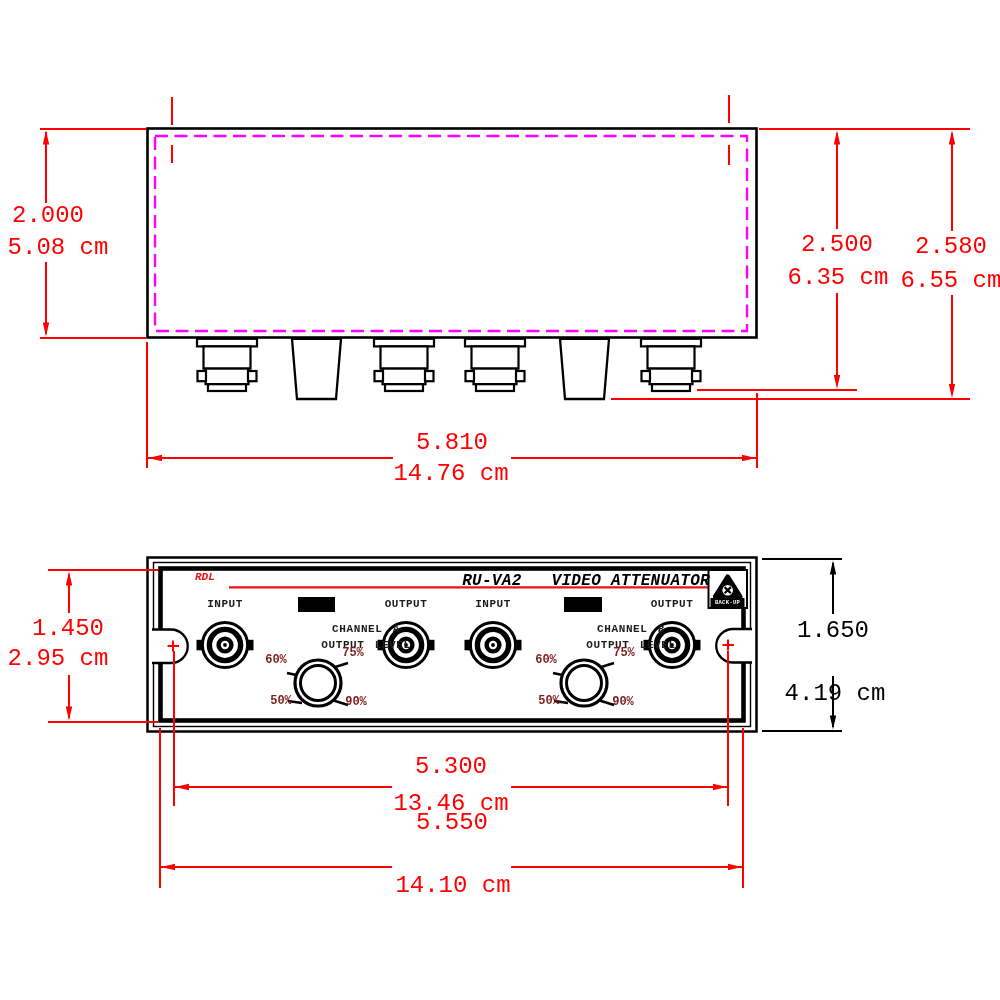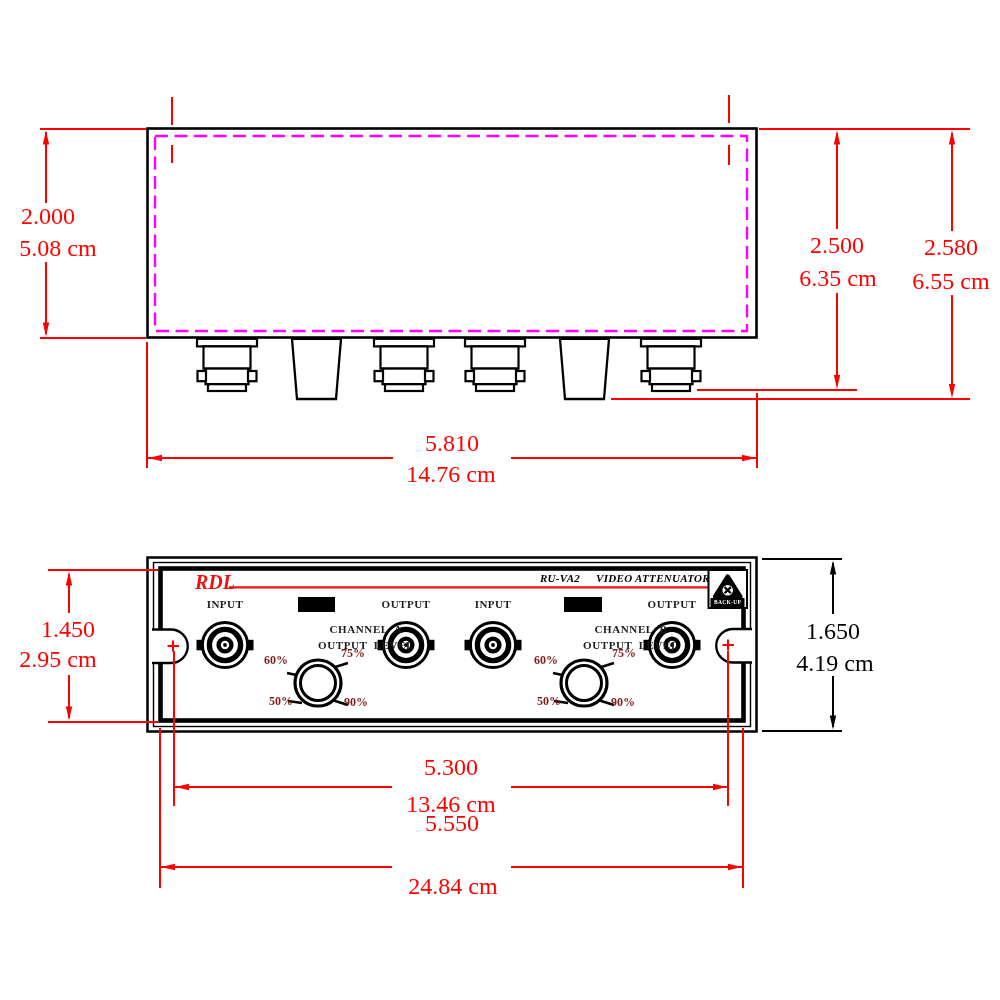--- a/index.html
+++ b/index.html
@@ -1,26 +1,26 @@
 <!DOCTYPE html>
 <html><head>
 <meta charset="utf-8">
 <style>
   html,body{margin:0;padding:0;background:#ffffff;}
   #canvas{position:relative;width:1000px;height:1000px;background:#ffffff;overflow:hidden;
-          font-family:Liberation Serif, serif;}
+          font-family:Liberation Mono, monospace;}
   #linework{position:absolute;left:0;top:0;width:1000px;height:1000px;}
   .txt{position:absolute;transform:translate(-50%,-50%);white-space:pre;line-height:1;}
   .dim{font-size:24px;color:#ff0000;}
   .dimk{font-size:24px;color:#000000;}
   .plabel{font-size:11px;color:#1c1c1c;font-weight:bold;letter-spacing:0.5px;}
   .chlabel{font-size:11px;color:#1c1c1c;font-weight:bold;letter-spacing:0.6px;word-spacing:3px;margin-left:46px;}
   .pct{font-size:12px;color:#7f1d1d;font-weight:bold;}
-  .brand{position:absolute;font-size:20px;font-weight:bold;font-style:italic;color:#ee1111;line-height:1;}
-  .title{position:absolute;display:flex;gap:16px;font-size:11px;font-weight:bold;font-style:italic;
+  .brand{position:absolute;font-size:11px;font-weight:bold;font-style:italic;color:#ee1111;line-height:1;}
+  .title{position:absolute;display:flex;gap:30px;font-size:16px;font-weight:bold;font-style:italic;
          color:#000;line-height:1;letter-spacing:0.3px;justify-content:center;}
   .badge{font-size:5.5px;font-weight:bold;color:#ffffff;letter-spacing:0.3px;}
 </style>
 </head>
 <body>
 
 <div id="canvas">
 
 <svg id="linework" viewBox="0 0 1000 1000">
 
@@ -216,25 +216,25 @@
 <div class="txt dim" style="left:58px;top:248px">5.08 cm</div>
 <div class="txt dim" style="left:837px;top:245px">2.500</div>
 <div class="txt dim" style="left:838px;top:278px">6.35 cm</div>
 <div class="txt dim" style="left:951px;top:247px">2.580</div>
 <div class="txt dim" style="left:951px;top:281px">6.55 cm</div>
 <div class="txt dim" style="left:452px;top:443px">5.810</div>
 <div class="txt dim" style="left:451px;top:474px">14.76 cm</div>
 <div class="txt dim" style="left:68px;top:629px">1.450</div>
 <div class="txt dim" style="left:58px;top:659px">2.95 cm</div>
 <div class="txt dimk" style="left:833px;top:631px">1.650</div>
-<div class="txt dimk" style="left:835px;top:663px">4.19 cm</div>
+<div class="txt dimk" style="left:835px;top:694px">4.19 cm</div>
 <div class="txt dim" style="left:451px;top:767px">5.300</div>
 <div class="txt dim" style="left:451px;top:804px">13.46 cm</div>
 <div class="txt dim" style="left:452px;top:823px">5.550</div>
-<div class="txt dim" style="left:453px;top:886px">24.84 cm</div>
+<div class="txt dim" style="left:453px;top:886px">14.10 cm</div>
 
 <div class="brand" style="left:195px;top:572px">RDL</div>
 <div class="title" style="right:290px;top:573px">
   <span>RU-VA2</span>
   <span>VIDEO ATTENUATOR</span>
 </div>
 <div class="txt badge" style="left:727.5px;top:603px">BACK-UP</div>
 
 <div class="txt plabel" style="left:225px;top:604px">INPUT</div>
 <div class="txt plabel" style="left:406px;top:604px">OUTPUT</div>

